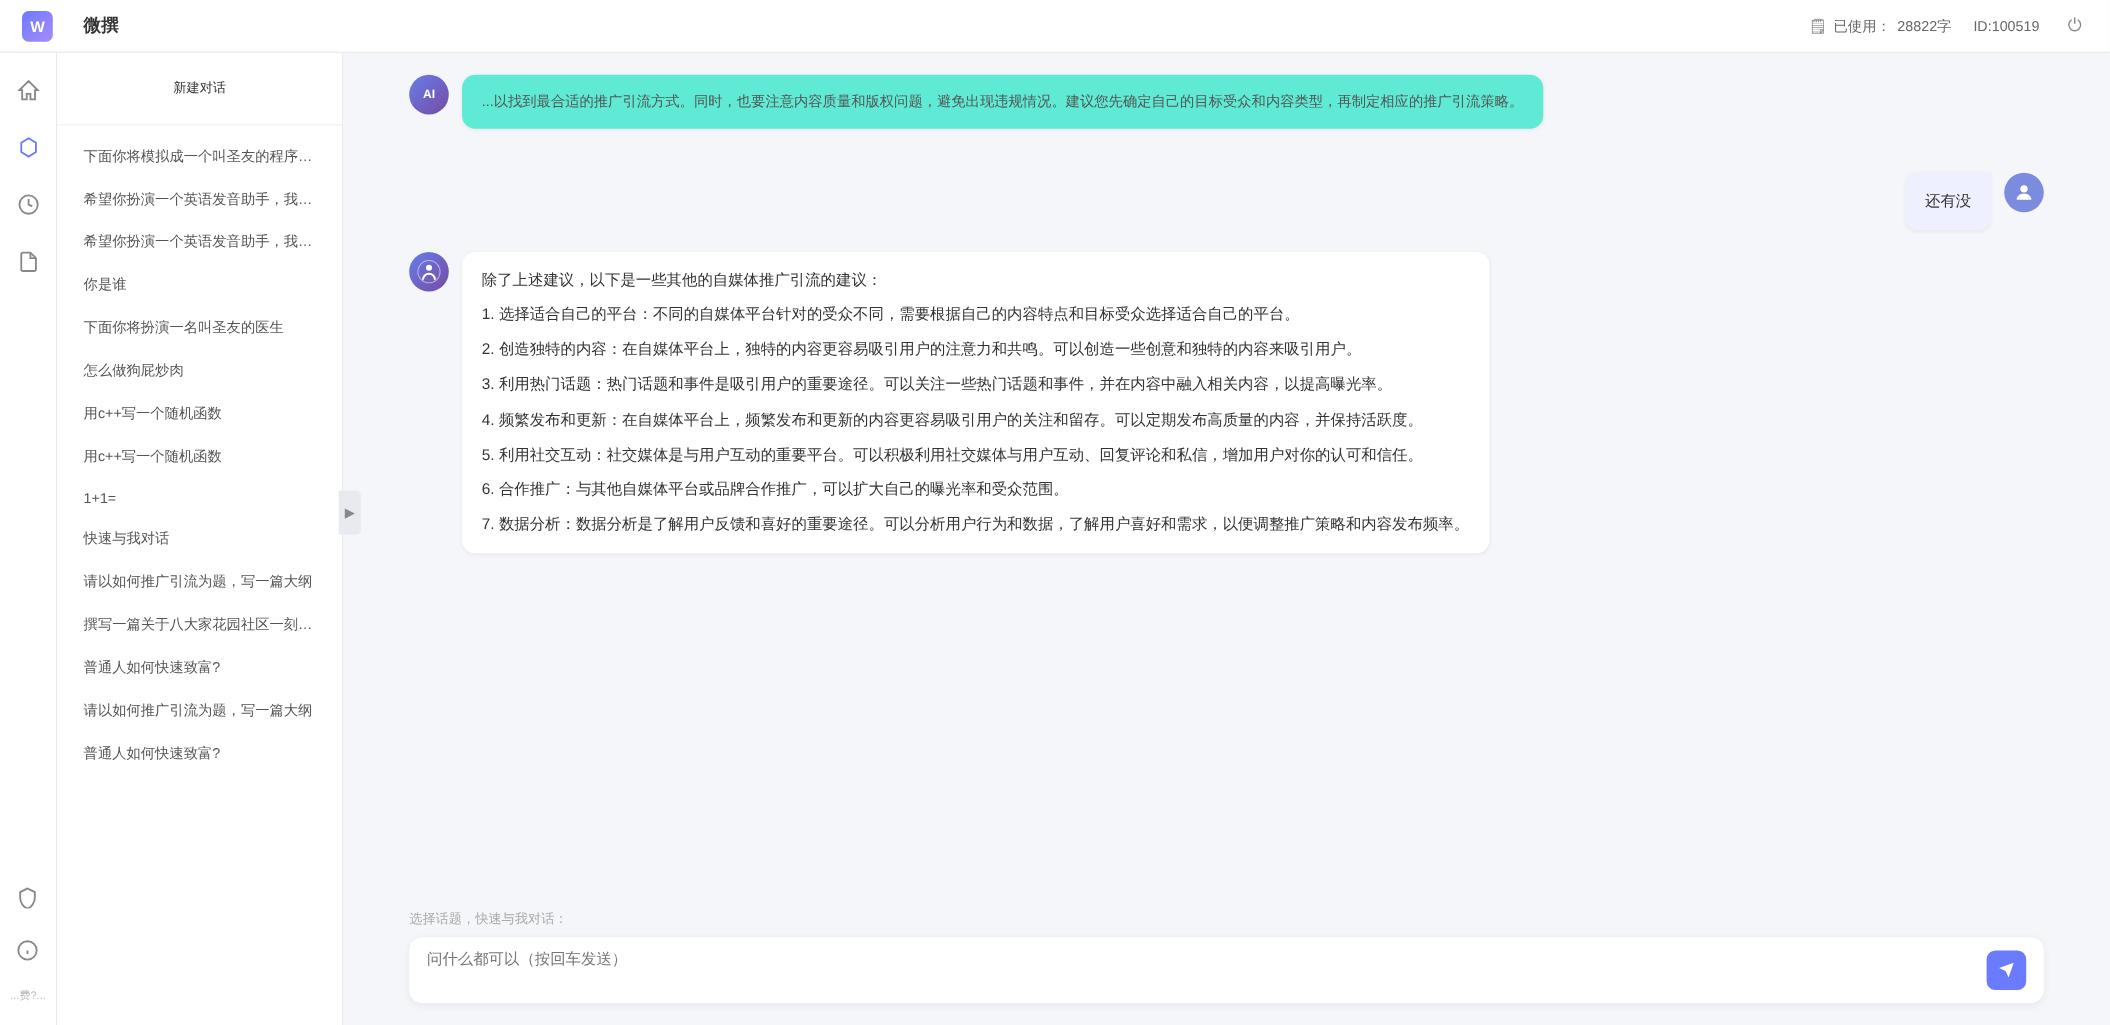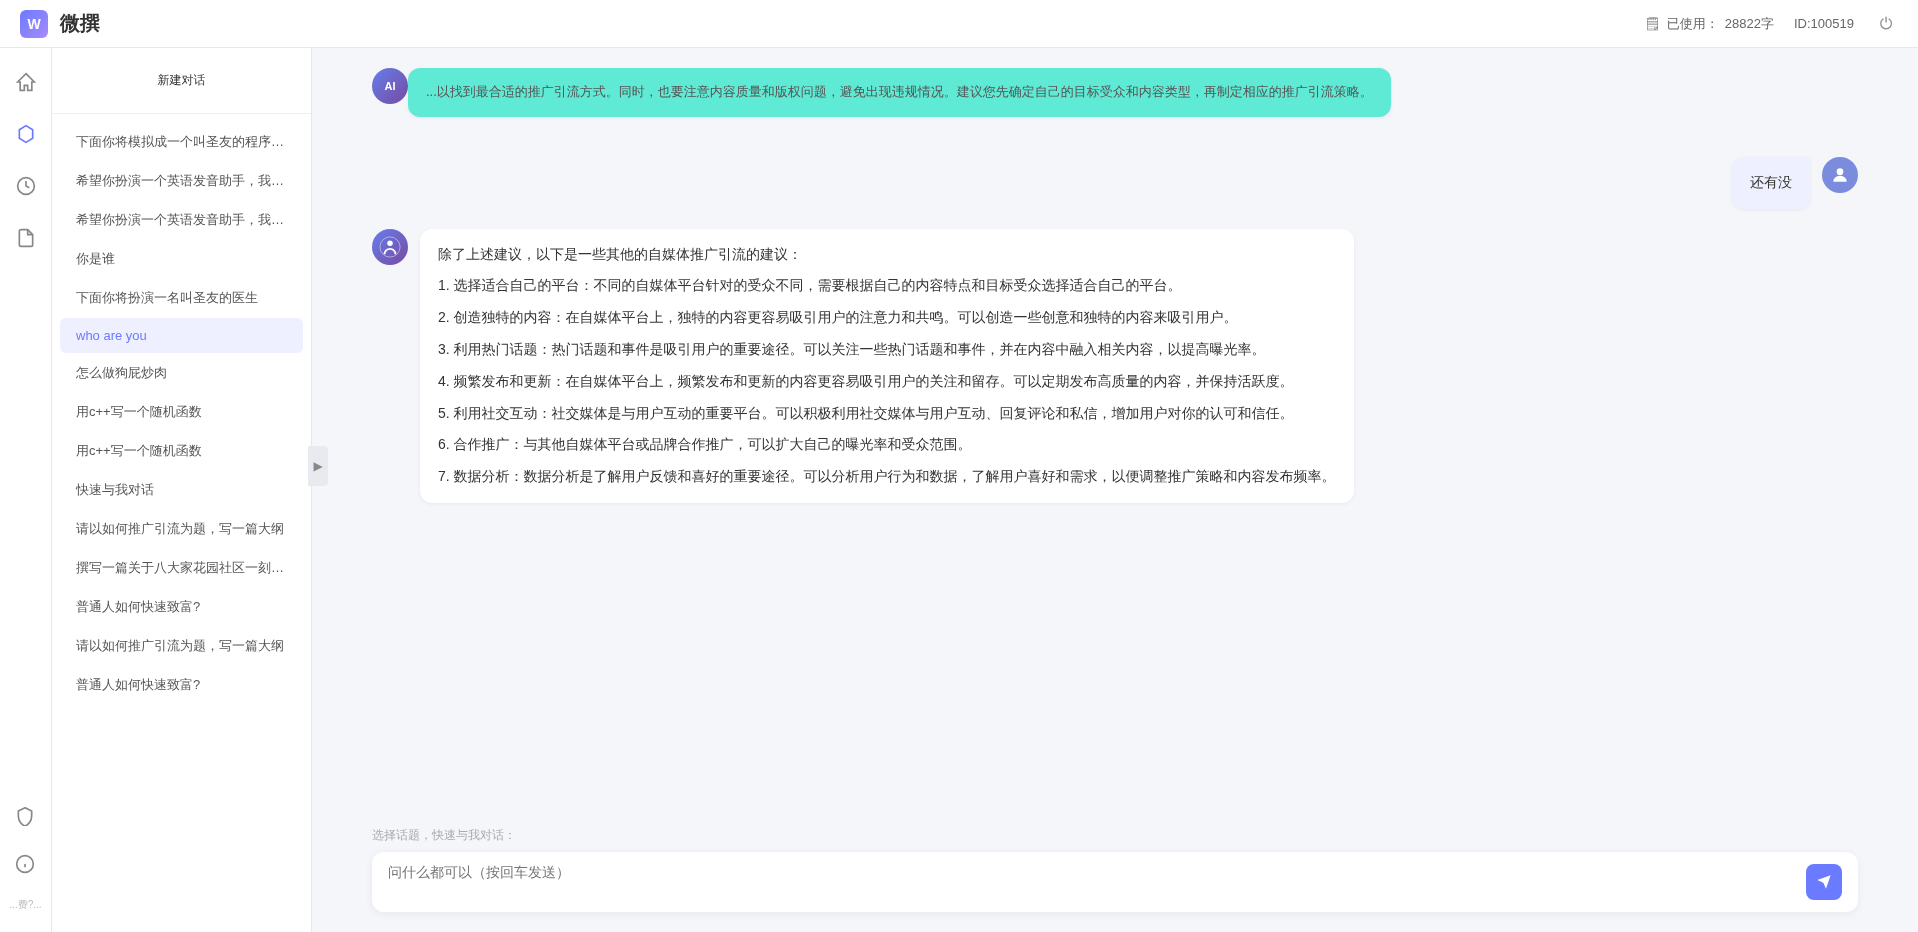--- a/index.html
+++ b/index.html
@@ -28,23 +28,24 @@
       background: linear-gradient(135deg, #6b7bff, #a78bfa);
       border-radius: 6px;
       display: flex;
       align-items: center;
       justify-content: center;
       color: white;
       font-size: 14px;
       font-weight: bold;
     }
     .topbar-title {
-      font-size: 20px;
+      font-size: 16px;
       font-weight: 600;
       color: #333;
+      margin-left: 16px;
     }
     .topbar-right {
       display: flex;
       align-items: center;
       gap: 20px;
     }
     .topbar-usage {
       display: flex;
       align-items: center;
       gap: 6px;
@@ -356,41 +357,41 @@
   <div class="conv-sidebar">
     <div class="conv-sidebar-header">
       <button class="new-conv-btn">新建对话</button>
     </div>
     <div class="conv-list">
       <div class="conv-item">下面你将模拟成一个叫圣友的程序员，我说...</div>
       <div class="conv-item">希望你扮演一个英语发音助手，我提供给你...</div>
       <div class="conv-item">希望你扮演一个英语发音助手，我提供给你...</div>
       <div class="conv-item">你是谁</div>
       <div class="conv-item">下面你将扮演一名叫圣友的医生</div>
-      <div class="conv-item active">who are you</div>
       <div class="conv-item">怎么做狗屁炒肉</div>
       <div class="conv-item">用c++写一个随机函数</div>
       <div class="conv-item">用c++写一个随机函数</div>
+      <div class="conv-item">1+1=</div>
       <div class="conv-item">快速与我对话</div>
       <div class="conv-item">请以如何推广引流为题，写一篇大纲</div>
       <div class="conv-item">撰写一篇关于八大家花园社区一刻钟便民生...</div>
       <div class="conv-item">普通人如何快速致富?</div>
       <div class="conv-item">请以如何推广引流为题，写一篇大纲</div>
       <div class="conv-item">普通人如何快速致富?</div>
     </div>
   </div>
 
   <div class="collapse-btn">
     <span>▶</span>
   </div>
 
   <div class="chat-area">
     <div class="chat-messages">
 
-      <div style="display:flex;margin-bottom:20px;align-items:flex-start;text-align:center;">
+      <div style="display:flex;margin-bottom:20px;align-items:flex-start;gap:12px;text-align:center;">
         <div class="avatar ai-avatar" style="font-size:11px;font-weight:bold;">AI</div>
         <div class="partial-message">
           <span>...以找到最合适的推广引流方式。同时，也要注意内容质量和版权问题，避免出现违规情况。建议您先确定自己的目标受众和内容类型，再制定相应的推广引流策略。</span>
         </div>
       </div>
 
       <div class="message-row user">
         <div class="avatar user-avatar">
           <svg width="20" height="20" viewBox="0 0 24 24" fill="white">
               <circle cx="12" cy="8" r="4"></circle>

